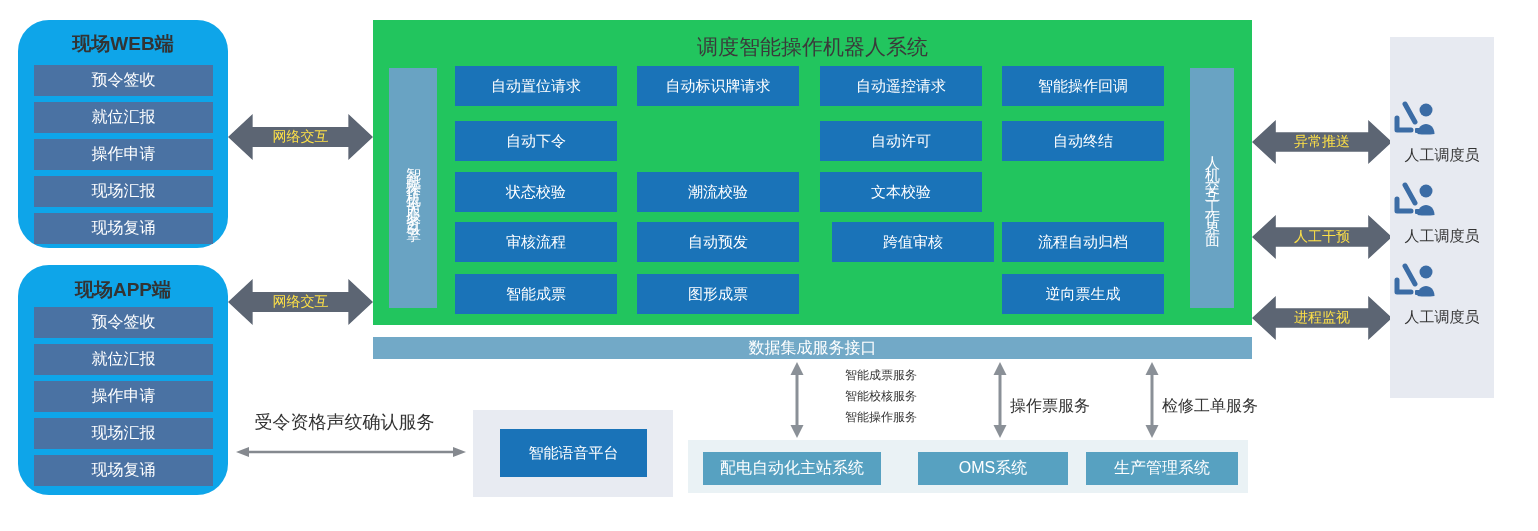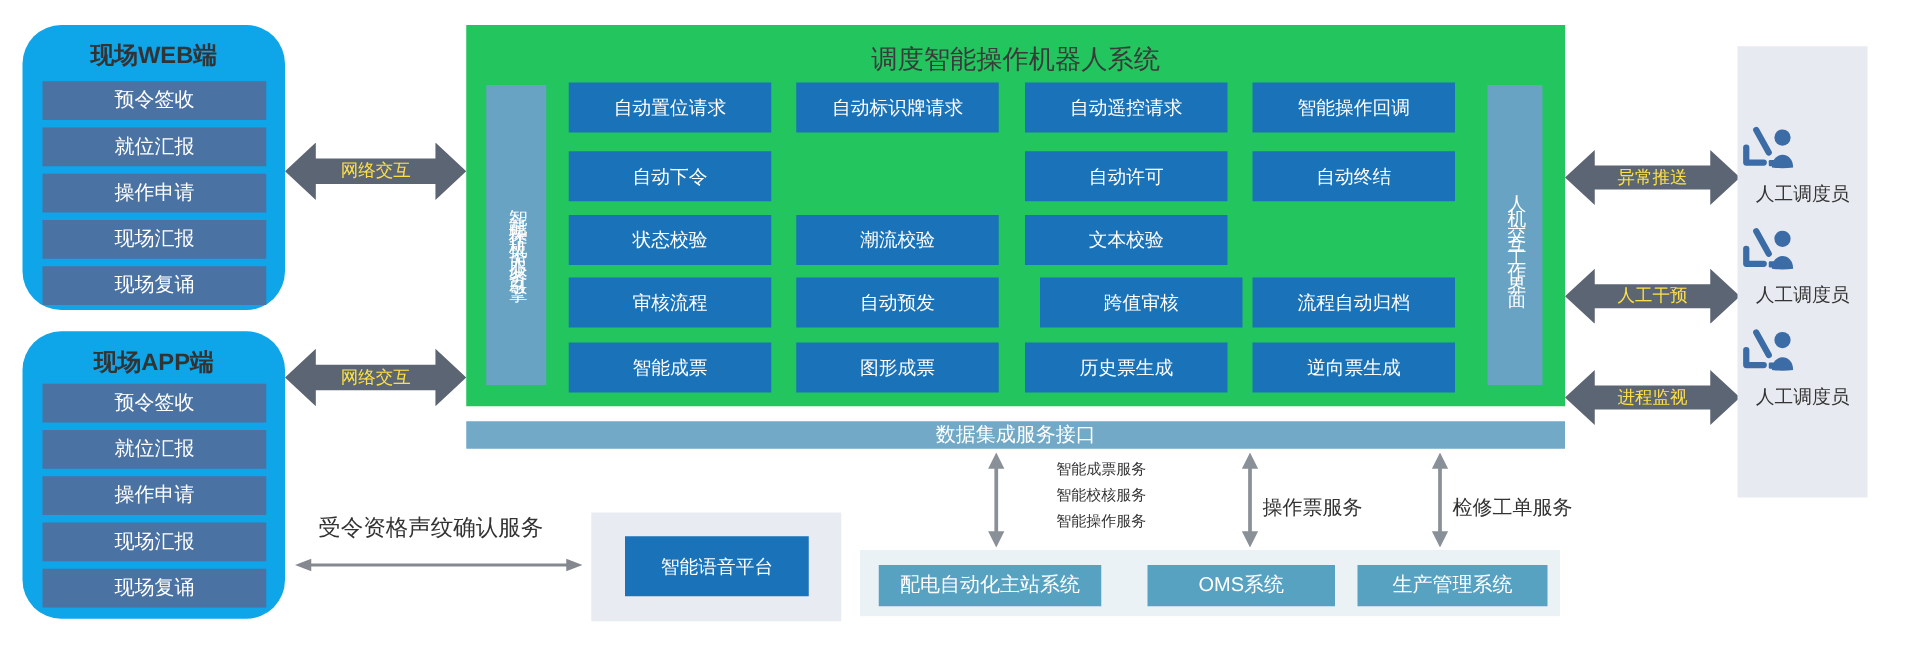--- a/index.html
+++ b/index.html
@@ -106,21 +106,20 @@
     <div class="grid-btn" style="left:264px; top:152px;text-align:right;">潮流校验</div>
     <div class="grid-btn" style="left:447px; top:152px;">文本校验</div>
 
     <div class="grid-btn" style="left:82px;  top:202px;">审核流程</div>
     <div class="grid-btn" style="left:264px; top:202px;">自动预发</div>
     <div class="grid-btn" style="left:459px; top:202px;">跨值审核</div>
     <div class="grid-btn" style="left:629px; top:202px;">流程自动归档</div>
 
     <div class="grid-btn" style="left:82px;  top:254px;">智能成票</div>
     <div class="grid-btn" style="left:264px; top:254px;">图形成票</div>
-    <div class="grid-btn" style="left:447px; top:254px;">历史票生成</div>
     <div class="grid-btn" style="left:629px; top:254px;">逆向票生成</div>
   </div>
 
   <div class="bus">
     <span>数据集成服务接口</span>
   </div>
 
   <svg class="abs" style="left:789px; top:362px;" width="16" height="76">
     <line x1="8" y1="11" x2="8" y2="65" stroke="#8a9097" stroke-width="3"></line>
     <polygon points="8,0 14.5,13 1.5,13" fill="#8a9097"></polygon>

